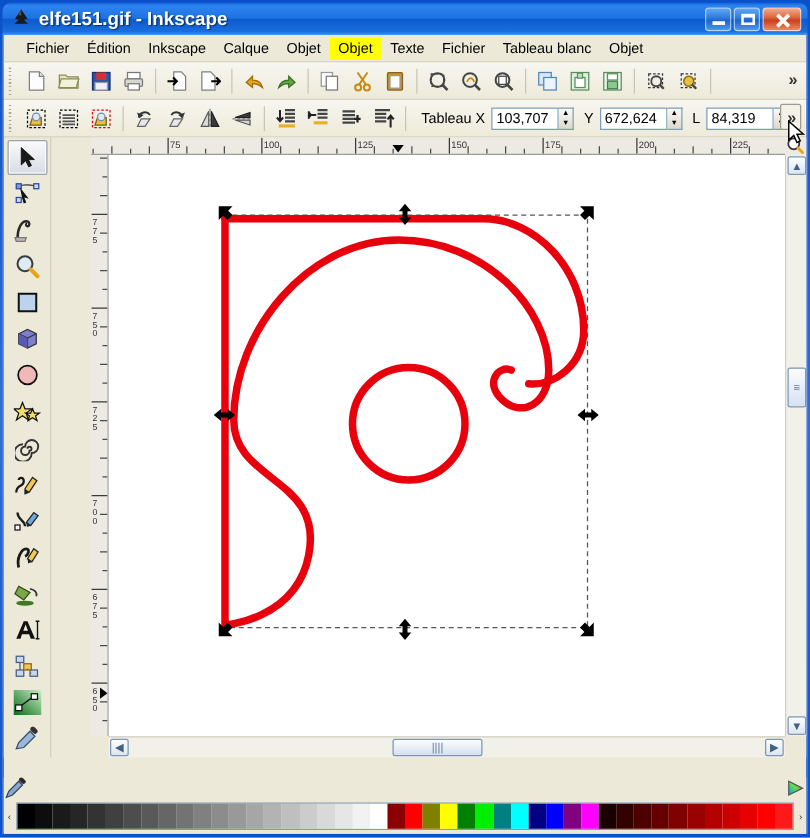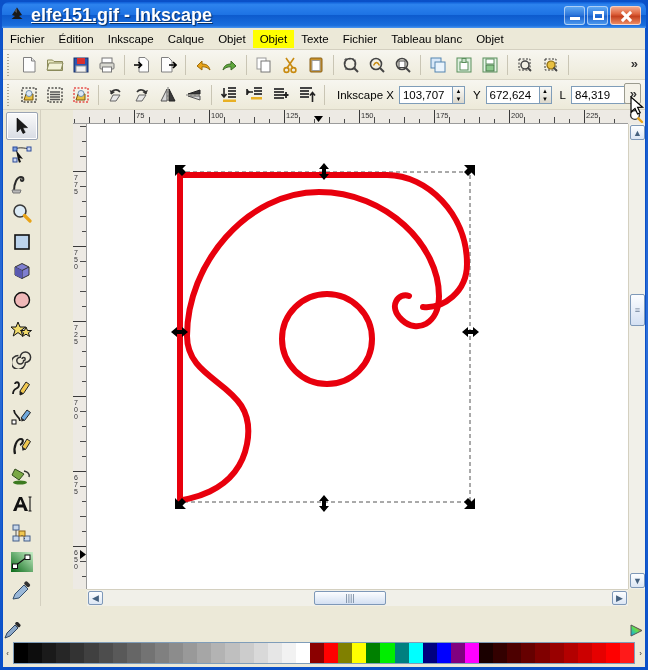--- a/index.html
+++ b/index.html
@@ -15,22 +15,22 @@
 
   
   .titlebar{
     position:absolute; left:2px; top:2px; width:644px; height:26px;
     background:linear-gradient(180deg,#0E5FD8 0%,#2D83EE 10%,#1E73E4 48%,#0D5BCE 52%,#1A6EDD 90%,#4A96F0 100%);
     border-top-left-radius:7px; border-top-right-radius:7px;
     display:flex; align-items:center;
   }
   .titlebar .tlogo{ width:18px;height:18px;margin-left:6px;margin-right:5px; position:relative;}
   .tlogo svg{display:block;}
-  .titlebar .ttext{ color:#fff; font-weight:bold; font-size:18px;
-    text-shadow:1px 1px 1px rgba(0,0,0,.55); white-space:nowrap;text-decoration:underline;}
+  .titlebar .ttext{ color:#fff; font-weight:bold; font-size:15px;
+    text-shadow:1px 1px 1px rgba(0,0,0,.55); white-space:nowrap;}
   .winbtns{ margin-left:auto; display:flex; gap:2px; padding-right:5px; align-items:center;}
   .wbtn{ width:21px;height:19px; border-radius:3px; position:relative;
     border:1px solid rgba(255,255,255,.55);
     background:linear-gradient(180deg,#5EA7F2 0%,#2E78DC 45%,#1B63CE 55%,#4C97EC 100%);
   }
   .wbtn.close{ width:31px;
     background:linear-gradient(180deg,#F2A88C 0%,#E06640 40%,#C5411E 55%,#EC8A62 100%);
     border-color:rgba(255,255,255,.6);}
   .wbtn i{position:absolute;display:block;background:#fff;}
   .wbtn.min i{ left:5px; bottom:4px; width:10px; height:3px;}
@@ -38,21 +38,21 @@
     border:2px solid #fff; border-top-width:3px;}
   .wbtn.close i:nth-child(1){ left:14px; top:3px; width:3px;height:13px; transform:rotate(45deg);}
   .wbtn.close i:nth-child(2){ left:14px; top:3px; width:3px;height:13px; transform:rotate(-45deg);}
 
   
   .winbody{ position:absolute; left:2px; top:28px; width:644px; height:640px;
     background:#ECE9D8; border:1px solid #0A50C8; border-top:none; }
 
   
   .menubar{ height:22px; background:#ECE9D8; display:flex; align-items:center;
-    padding-left:0; border-bottom:1px solid #D4D0C0;}
+    padding-left:11px; border-bottom:1px solid #D4D0C0;}
   .menu-item{ padding:3px 7px; font-size:11.5px; color:#000; white-space:nowrap; cursor:default;}
   .menu-item.hl{ background:#FFFF00; }
 
   
   .toolbar{ height:30px; display:flex; align-items:center;
     background:linear-gradient(180deg,#F7F6F0 0%, #EDEAD9 100%);
     border-bottom:1px solid #D8D4C4; padding-left:4px; position:relative;}
   .grip{ width:6px; height:22px; margin-right:3px;
     background-image:repeating-linear-gradient(180deg,#9A9683 0 1px, transparent 1px 3px);
     background-size:2px 100%; background-repeat:repeat-y; opacity:.8;}
@@ -366,21 +366,21 @@
           </svg>
       </span>
       <span class="tb-btn">
         <svg width="18" height="18" viewBox="0 0 18 18">
             <path d="M2 2h12M2 5h9M2 8h9M2 11h9" stroke="#444" stroke-width="1.8"></path>
             <path d="M14.5 16 v-9 M12 9.5 L14.5 6.5 L17 9.5" stroke="#222" stroke-width="1.6" fill="none"></path>
           </svg>
       </span>
       <span class="tb-sep"></span>
 
-      <span class="tb2-label">Inkscape X</span>
+      <span class="tb2-label">Tableau X</span>
       <span class="spin">
         <input type="text" value="103,707" style="">
         <span class="arrows">
             <span>▲</span>
             <span>▼</span>
           </span>
       </span>
       <span class="tb2-label">Y</span>
       <span class="spin">
         <input type="text" value="672,624" style="">

